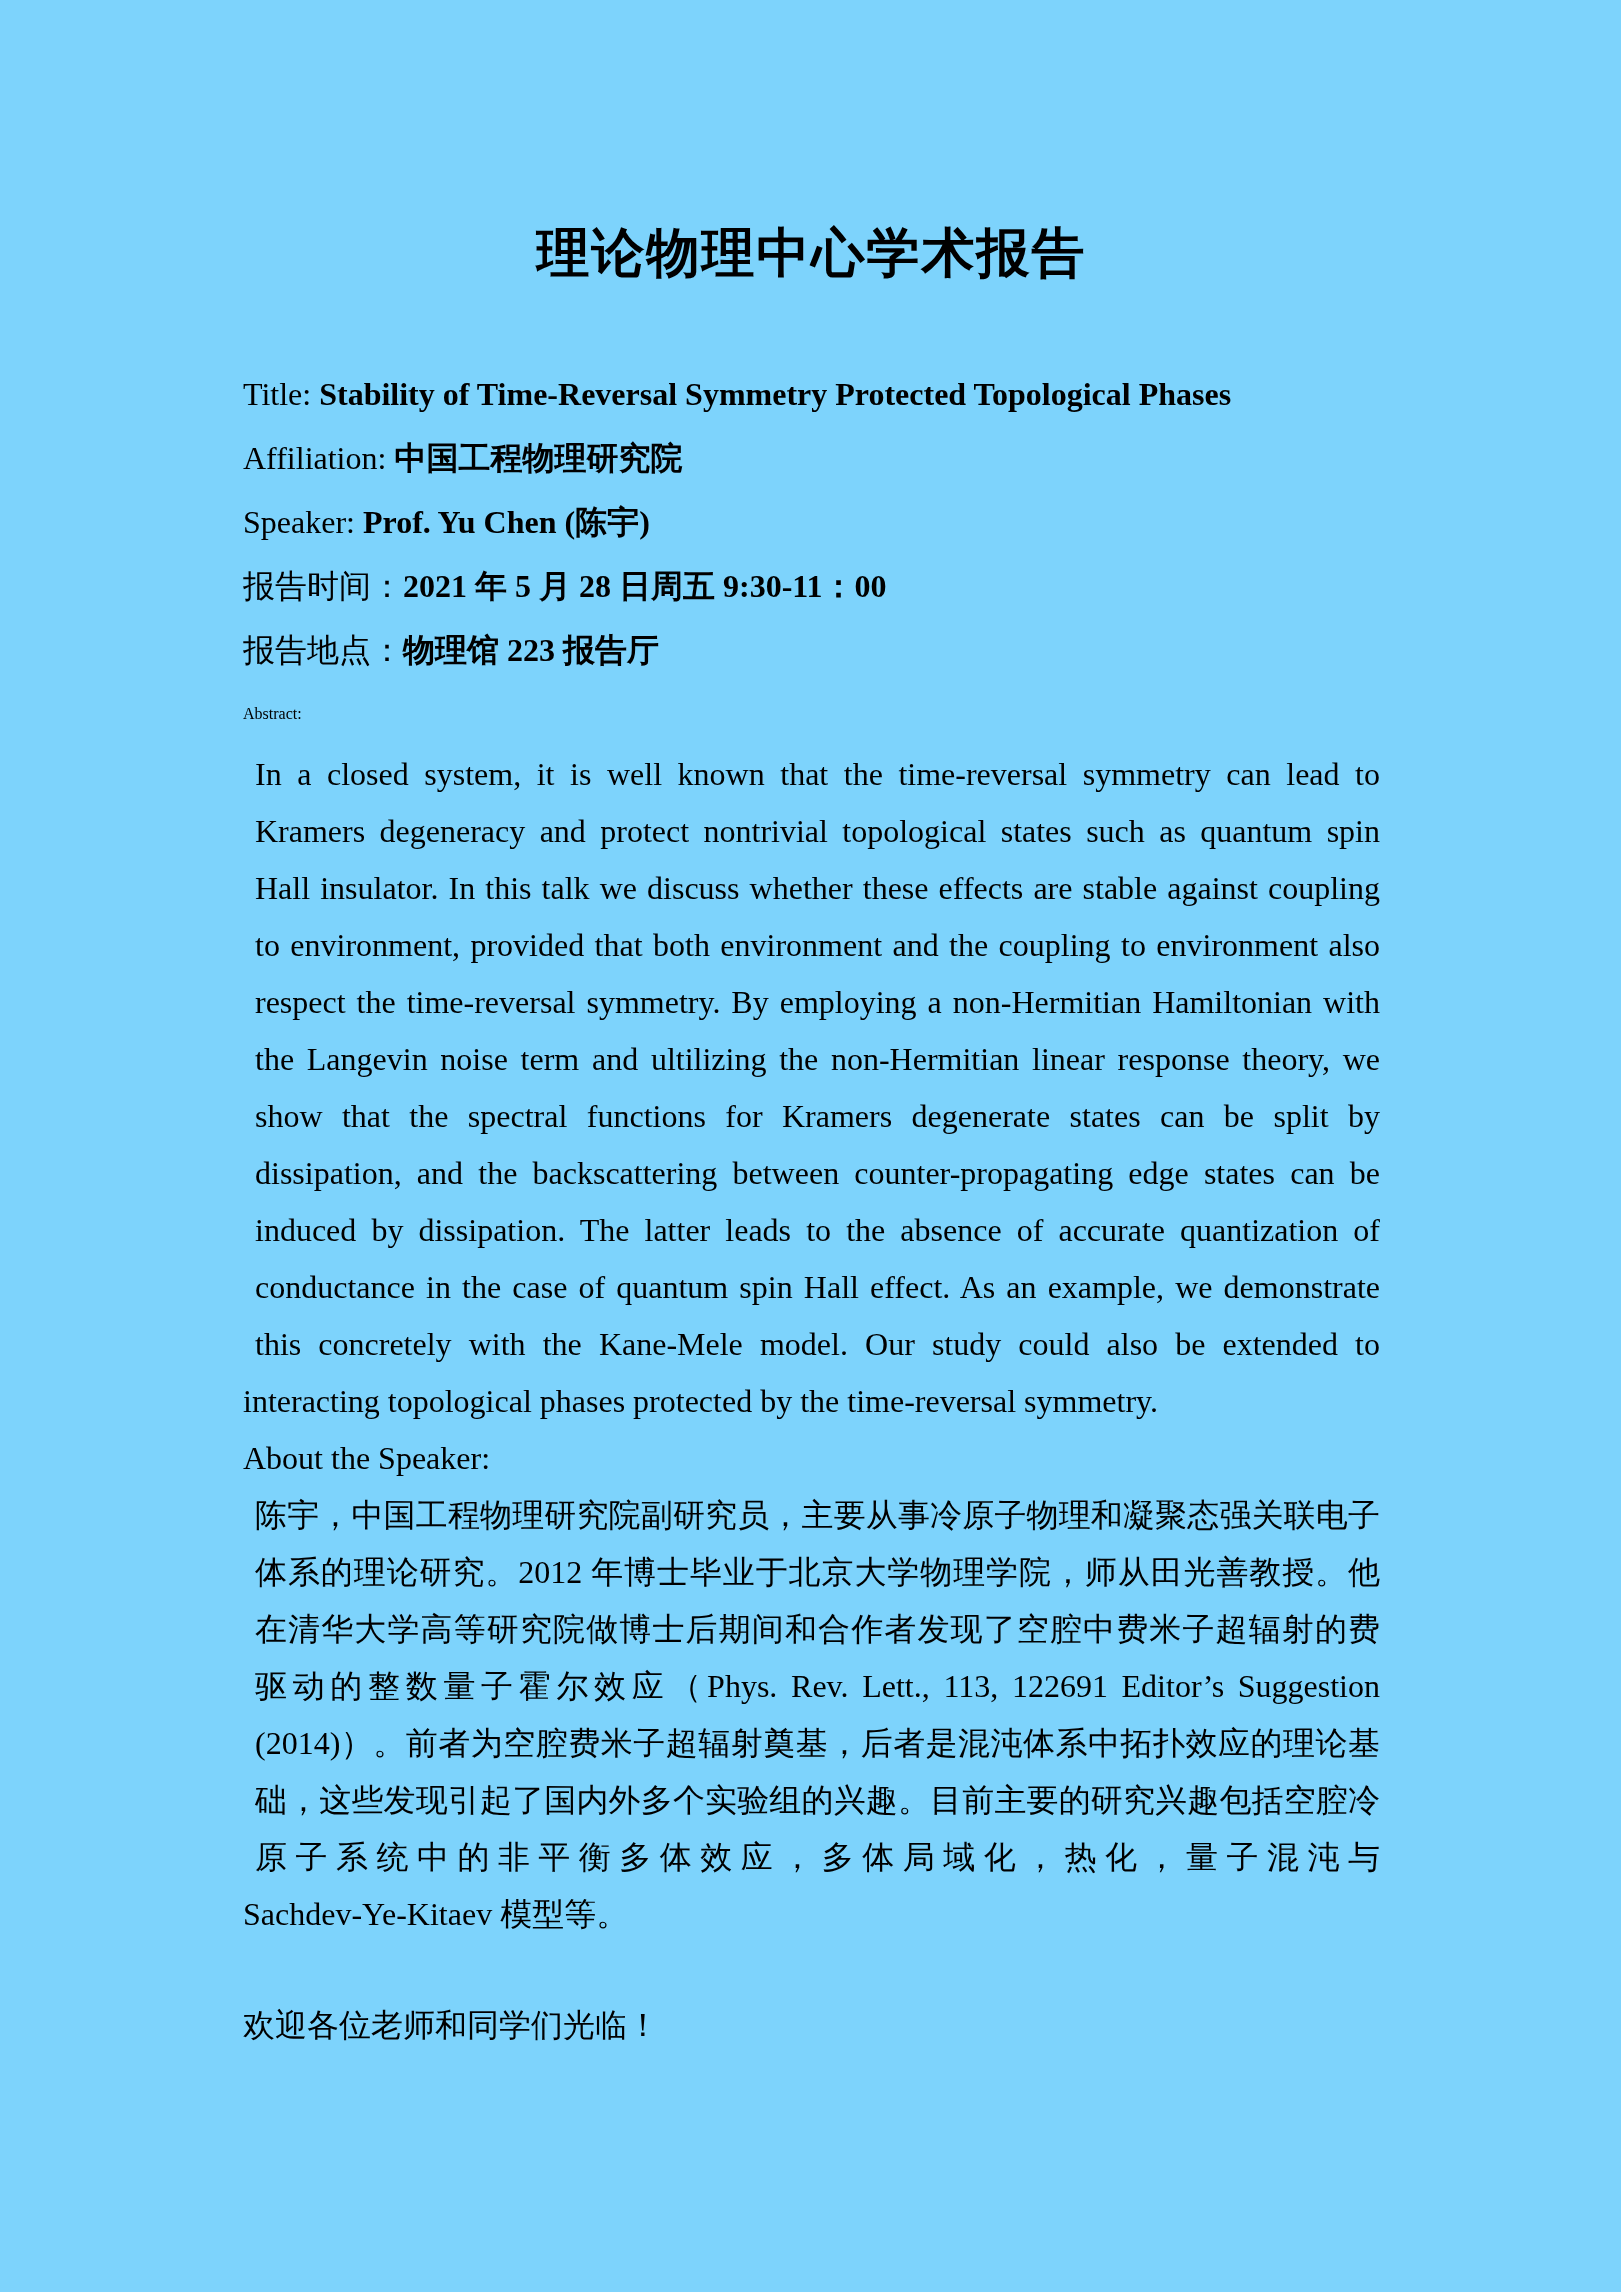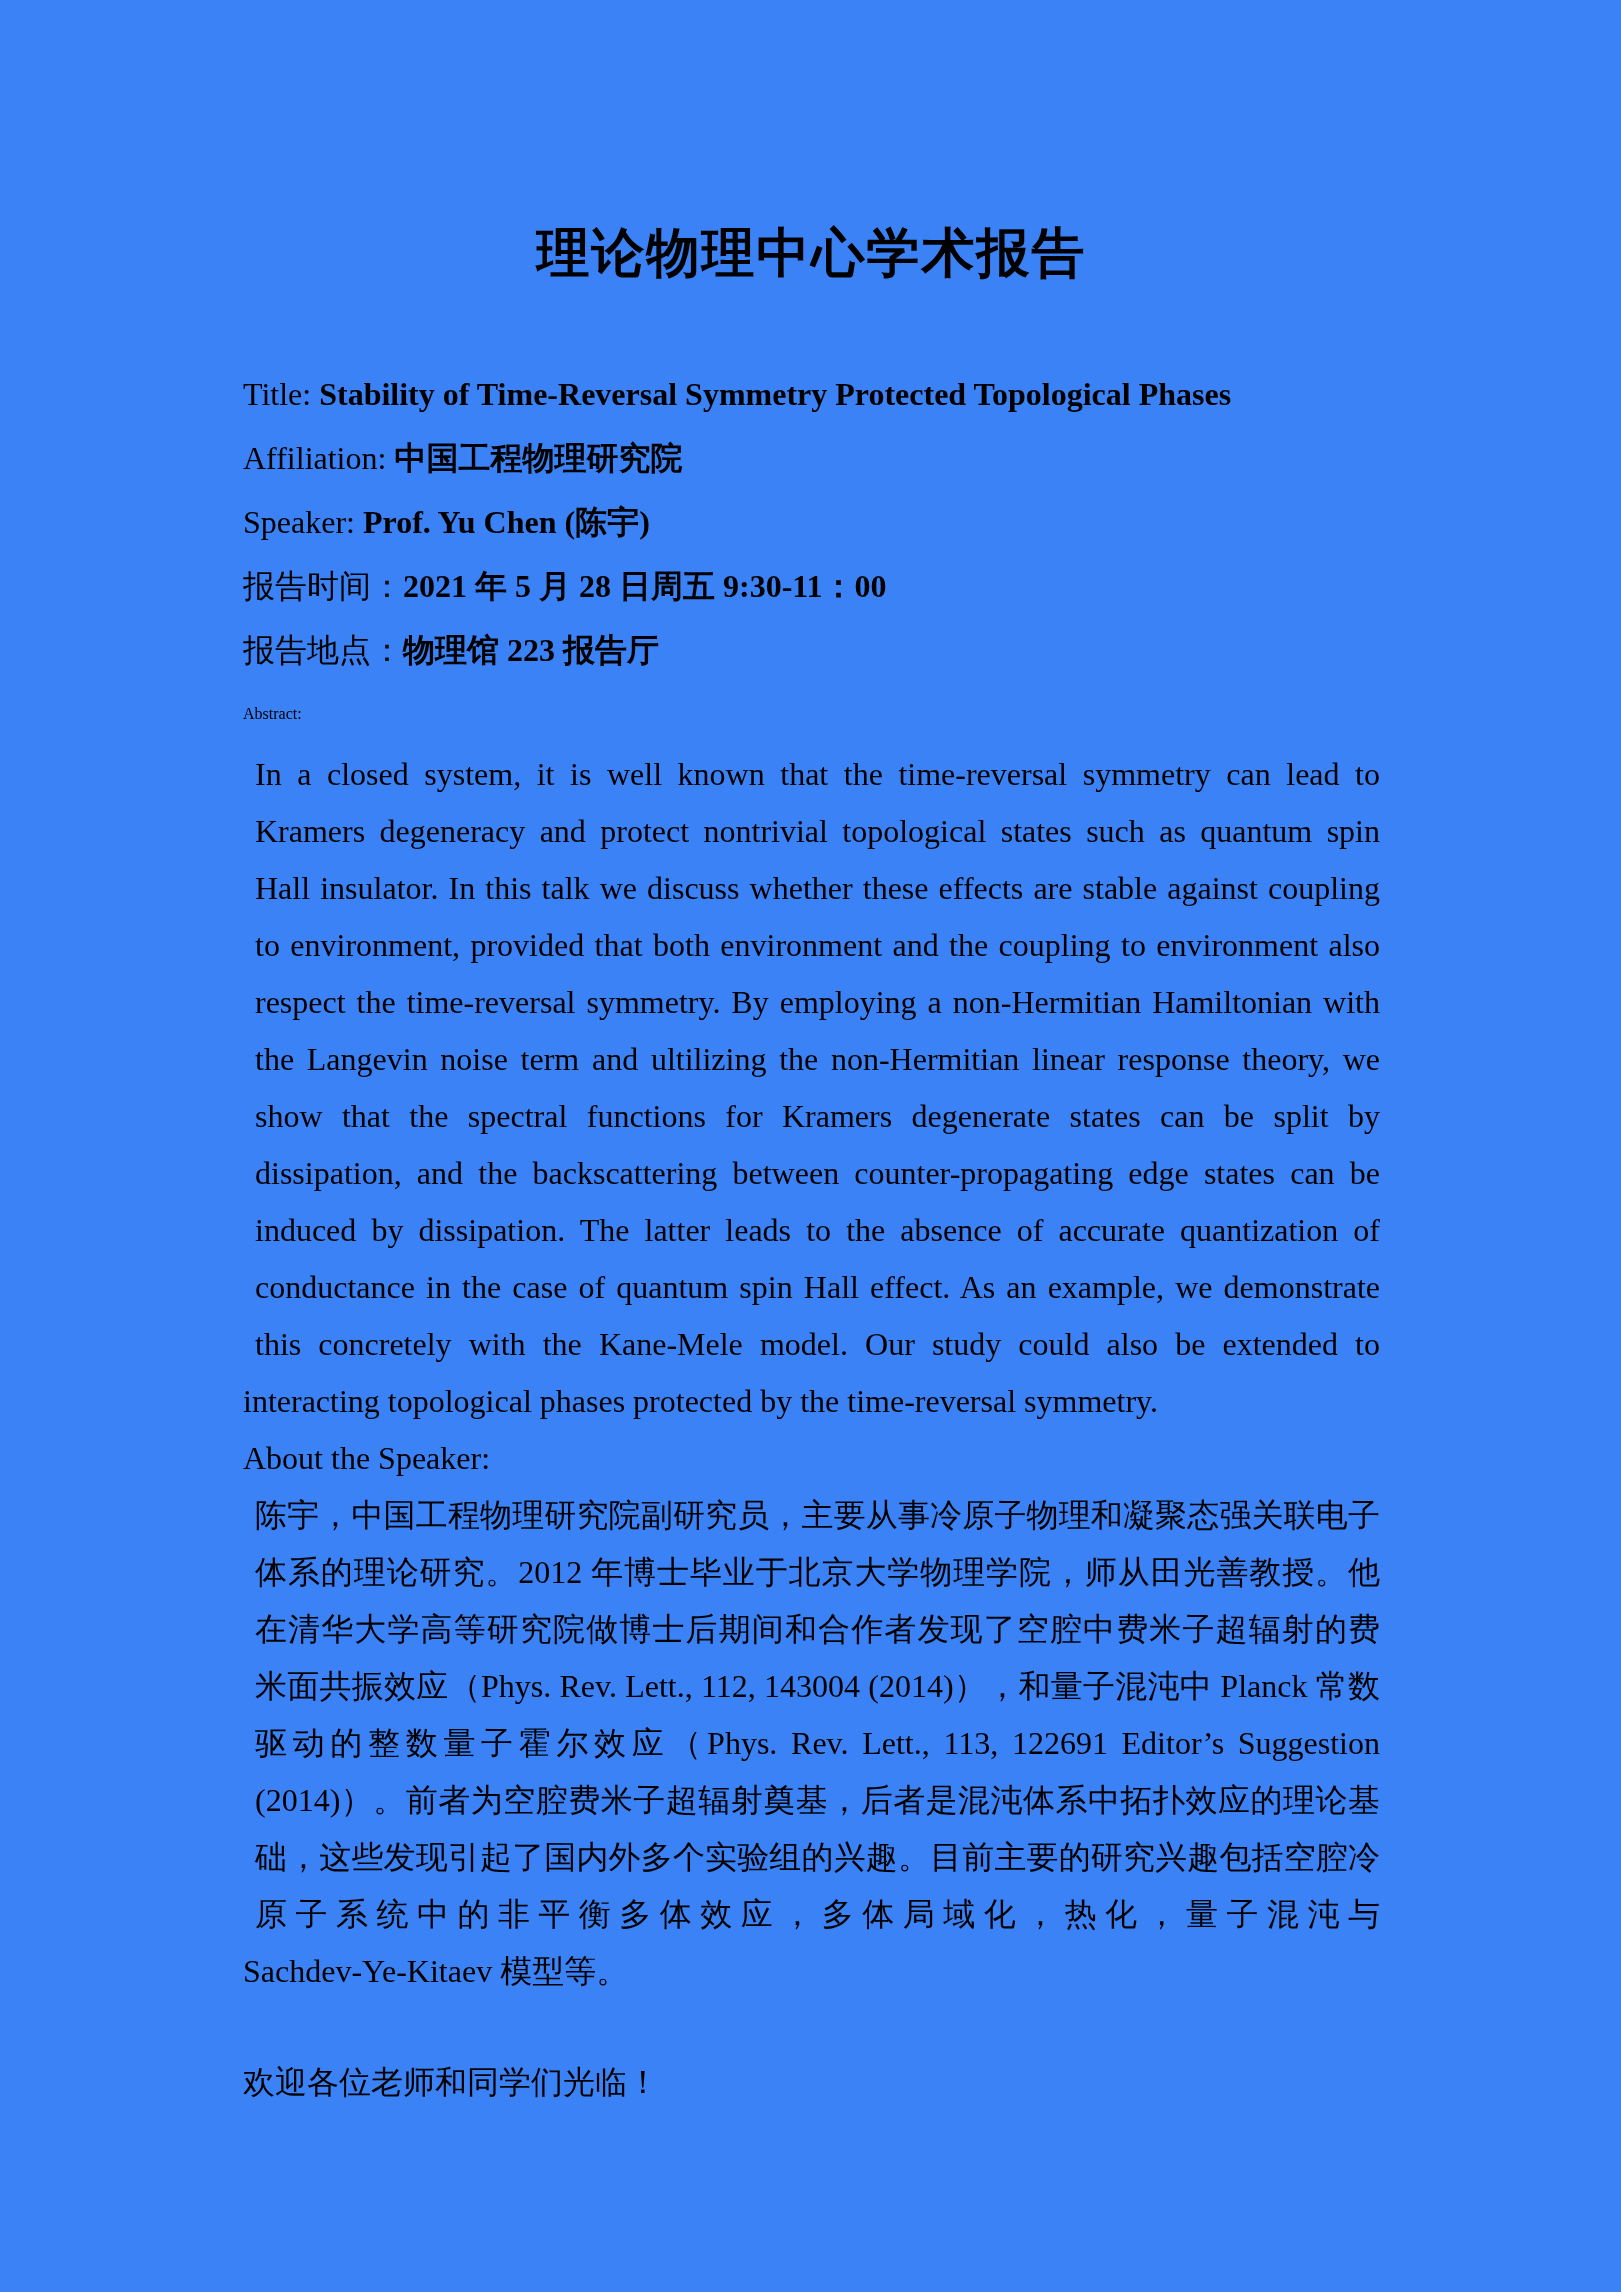--- a/index.html
+++ b/index.html
@@ -1,21 +1,21 @@
 <!DOCTYPE html>
 <html><head>
 <meta charset="utf-8">
 <style>
   html, body { margin: 0; padding: 0; }
   body { background: #ffffff; }
   .page {
     position: relative;
     width: 1621px;
     height: 2293px;
-    background: #3b82f6;
+    background: #7dd3fc;
     color: #000000;
     font-family: "Liberation Serif", serif;
     overflow: hidden;
   }
   .content {
     position: absolute;
     left: 243px;
     top: 0;
     width: 1137px;
   }
@@ -80,21 +80,20 @@
         <div class="bline">interacting topological phases protected by the time-reversal symmetry.</div>
       </div>
     </section>
 
     <section>
       <div class="bline">About the Speaker:</div>
       <div class="para">
         <div class="bline just">陈宇，中国工程物理研究院副研究员，主要从事冷原子物理和凝聚态强关联电子</div>
         <div class="bline just">体系的理论研究。2012 年博士毕业于北京大学物理学院，师从田光善教授。他</div>
         <div class="bline just">在清华大学高等研究院做博士后期间和合作者发现了空腔中费米子超辐射的费</div>
-        <div class="bline just">米面共振效应（Phys. Rev. Lett., 112, 143004 (2014)），和量子混沌中 Planck 常数</div>
         <div class="bline just">驱动的整数量子霍尔效应（Phys. Rev. Lett., 113, 122691 Editor’s Suggestion</div>
         <div class="bline just">(2014)）。前者为空腔费米子超辐射奠基，后者是混沌体系中拓扑效应的理论基</div>
         <div class="bline just">础，这些发现引起了国内外多个实验组的兴趣。目前主要的研究兴趣包括空腔冷</div>
         <div class="bline just">原子系统中的非平衡多体效应，多体局域化，热化，量子混沌与</div>
         <div class="bline">Sachdev-Ye-Kitaev 模型等。</div>
       </div>
     </section>
 
     <div class="closing">欢迎各位老师和同学们光临！</div>
 

